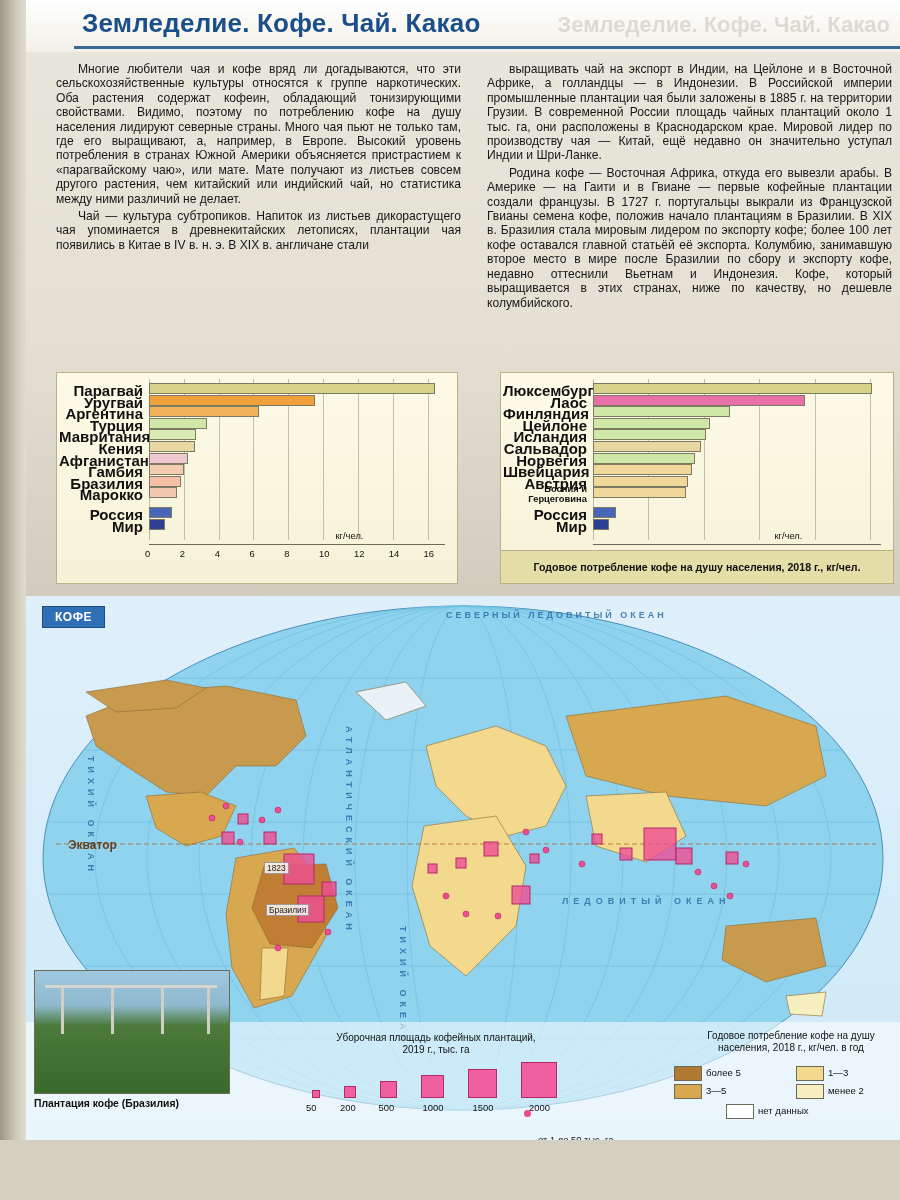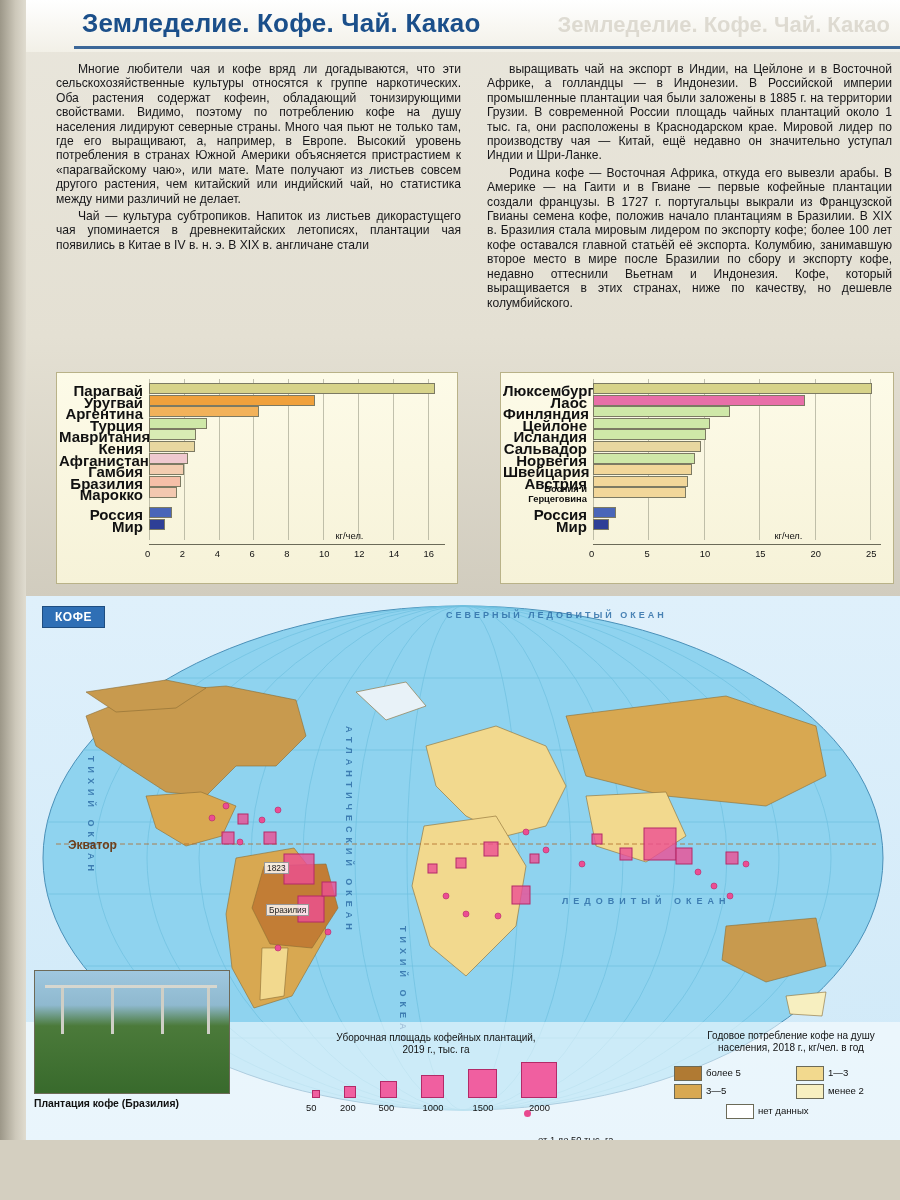--- a/index.html
+++ b/index.html
@@ -218,20 +218,21 @@
         <div class="bar" style="left: 92px; top: 91.2px; width: 97.4769px; background: rgb(242, 215, 154);"></div>
         <div class="chart-rowlabel" style="left: 2px; width: 84px; top: 101.8px;">Австрия</div>
         <div class="bar" style="left: 92px; top: 102.8px; width: 93.0462px; background: rgb(242, 215, 154);"></div>
         <div class="chart-rowlabel" style="left: 2px; width: 84px; top: 111.4px; white-space: normal; line-height: 9.4px; font-size: 9.4px;">Босния и Герцеговина</div>
         <div class="bar" style="left: 92px; top: 114.4px; width: 90.8308px; background: rgb(242, 215, 154);"></div>
         <div class="chart-rowlabel" style="left: 2px; width: 84px; top: 133px;">Россия</div>
         <div class="bar" style="left: 92px; top: 134px; width: 21.0462px; background: rgb(74, 102, 184);"></div>
         <div class="chart-rowlabel" style="left: 2px; width: 84px; top: 144.6px;">Мир</div>
         <div class="bar" style="left: 92px; top: 145.6px; width: 14.4px; background: rgb(46, 63, 150);"></div>
       </div>
+    <div class="chart-caption">Годовое потребление кофе на душу населения, 2018 г., кг/чел.</div>
   </div>
 
   <div class="map-wrap">
     <svg id="map-svg" width="874" height="544">
         <ellipse cx="437" cy="262" rx="420" ry="252" fill="#8fd3ef" stroke="#4a90b8" stroke-width="1"></ellipse>
         <ellipse cx="437" cy="262" rx="368" ry="252" fill="none" stroke="#6fc0e0" stroke-width="0.7"></ellipse>
         <ellipse cx="437" cy="262" rx="316" ry="252" fill="none" stroke="#6fc0e0" stroke-width="0.7"></ellipse>
         <ellipse cx="437" cy="262" rx="264" ry="252" fill="none" stroke="#6fc0e0" stroke-width="0.7"></ellipse>
         <ellipse cx="437" cy="262" rx="212" ry="252" fill="none" stroke="#6fc0e0" stroke-width="0.7"></ellipse>
         <ellipse cx="437" cy="262" rx="160" ry="252" fill="none" stroke="#6fc0e0" stroke-width="0.7"></ellipse>

